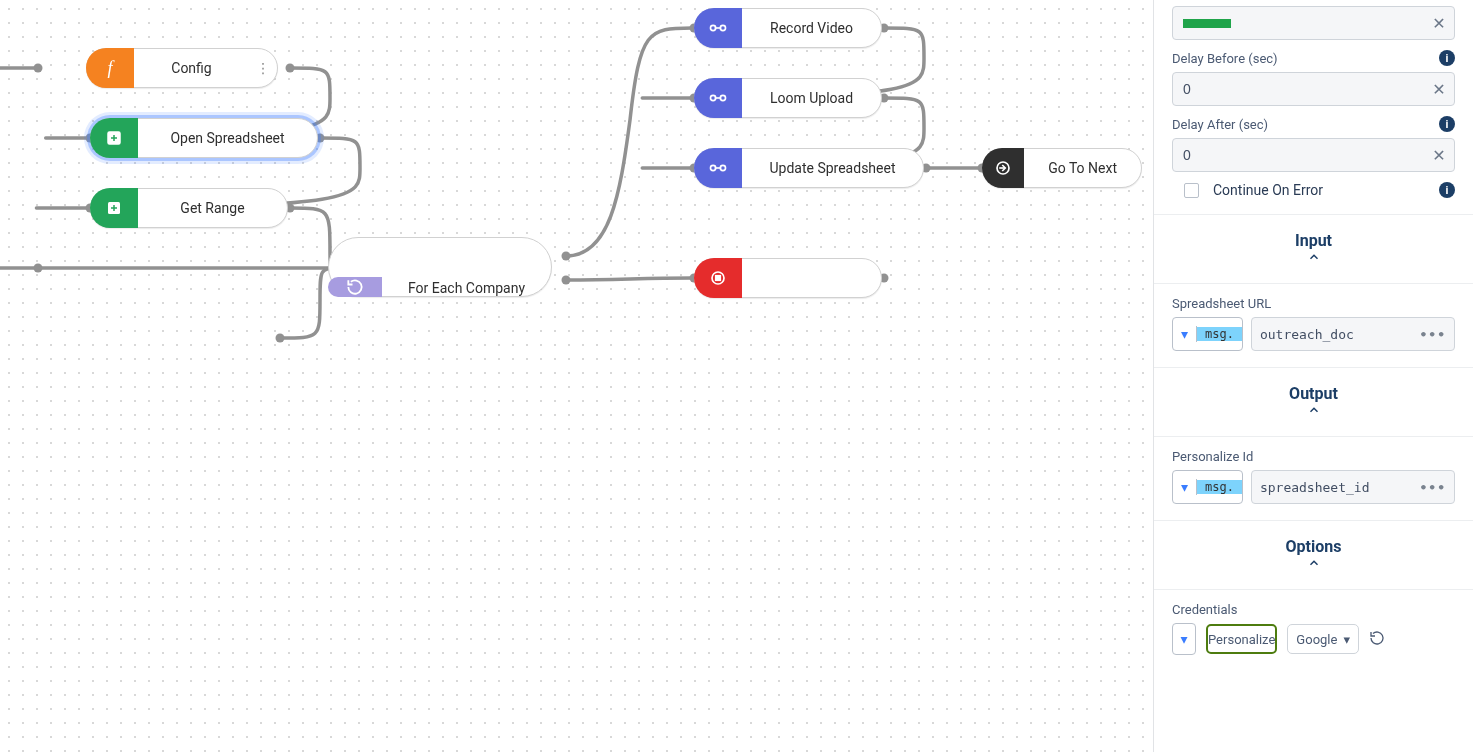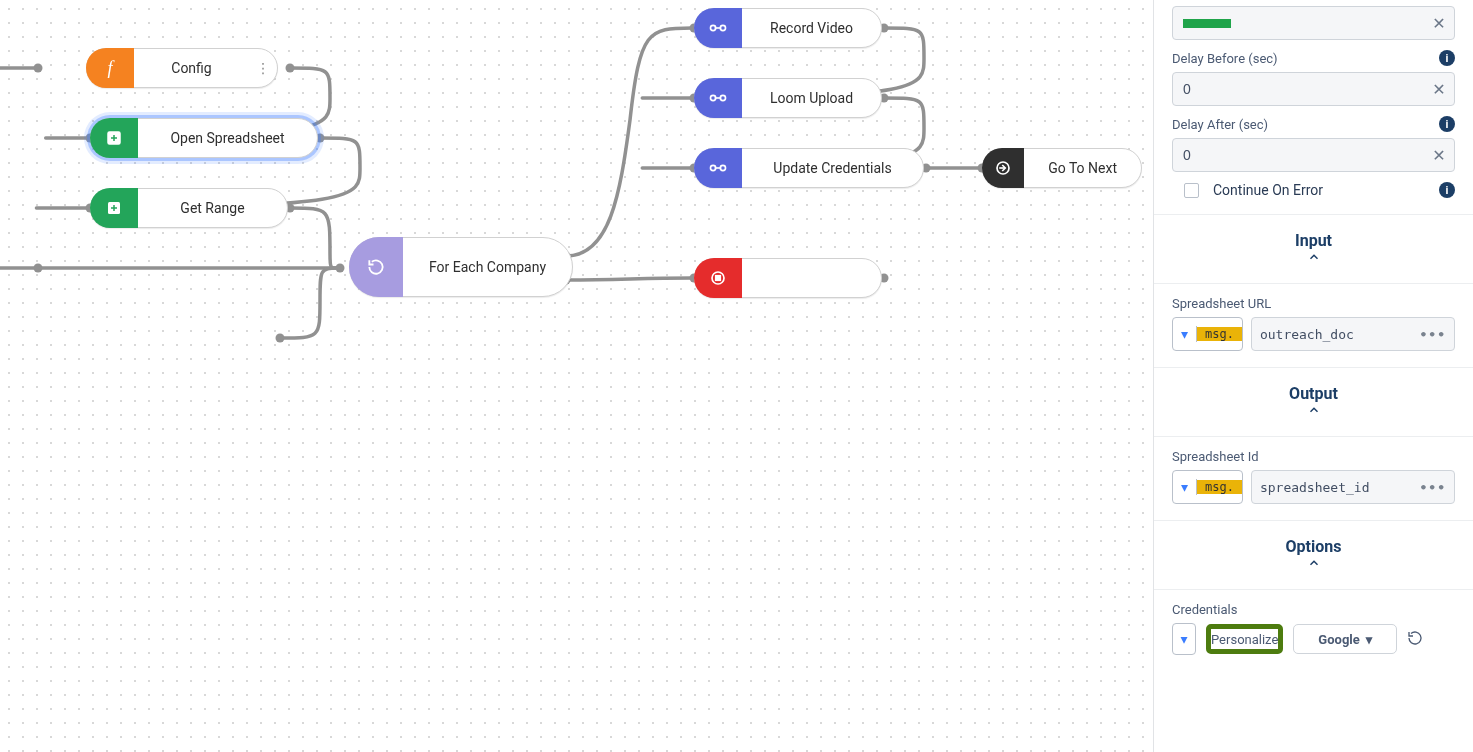--- a/index.html
+++ b/index.html
@@ -80,28 +80,28 @@
   .input-row { display:flex; align-items:center; gap:0; border:1px solid #cfd4da; border-radius:4px; background:#f5f6f8; height:34px; padding:0 6px 0 10px; margin-bottom:10px; }
   .input-row input { flex:1; border:none; background:transparent; font-size:14px; color:#424e63; outline:none; }
   .clear-x { width:18px; color:#6b7788; cursor:pointer; text-align:center; font-size:16px; }
 
   .chk-row { display:flex; align-items:center; gap:10px; }
   .chk { width:15px; height:15px; border:1.5px solid #b9c0ca; border-radius:2px; }
 
   .msg-row { display:flex; align-items:stretch; gap:8px; margin-top:4px; }
   .msg-sel { display:flex; align-items:center; border:1px solid #b9c0ca; border-radius:4px; overflow:hidden; height:34px; }
   .msg-sel .dd { width:24px; display:flex; align-items:center; justify-content:center; color:#3a7dff; border-right:1px solid #b9c0ca; }
-  .msg-sel .tag { padding:0 8px; background:#eab308; display:flex; align-items:center; font-family: Menlo, monospace; font-size:12px; color:#333; }
+  .msg-sel .tag { padding:0 8px; background:#7dd3fc; display:flex; align-items:center; font-family: Menlo, monospace; font-size:12px; color:#333; }
   .msg-val { flex:1; display:flex; align-items:center; border:1px solid #cfd4da; border-radius:4px; background:#f5f6f8; height:34px; padding:0 8px; font-family: Menlo, monospace; font-size:13px; color:#424e63; justify-content:space-between; gap:6px; }
   .dots { color:#7a838f; font-weight:bold; letter-spacing:1px; cursor:pointer; }
 
   .cred-row { display:flex; align-items:center; gap:10px; margin-top:6px; }
   .dd-only { width:24px; height:32px; border:1px solid #b9c0ca; border-radius:4px; display:flex; align-items:center; justify-content:center; color:#3a7dff; }
-  .pill { height:30px; padding:0 0; border:5px solid #4d7c0f; border-radius:5px; display:flex; align-items:center; font-size:13px; color:#4b5a73; overflow:hidden; max-width:78px; }
-  .sel-google { height:30px; padding:0 24px; border:1px solid #cfd4da; border-radius:5px; display:flex; align-items:center; gap:6px; font-size:13px; color:#4b5a73;font-weight:bold; }
+  .pill { height:30px; padding:0 0; border:2px solid #4d7c0f; border-radius:5px; display:flex; align-items:center; font-size:13px; color:#4b5a73; overflow:hidden; max-width:78px; }
+  .sel-google { height:30px; padding:0 8px; border:1px solid #cfd4da; border-radius:5px; display:flex; align-items:center; gap:6px; font-size:13px; color:#4b5a73; }
   .refresh { color:#4b5a73; cursor:pointer; }
 
   .greenbar { width:48px; height:9px; background:#1fa44a; }
 </style>
 </head>
 <body>
 
 <div class="canvas">
 
   <svg class="wires">
@@ -174,21 +174,21 @@
     <div class="cap green">
       <svg width="18" height="18" viewBox="0 0 24 24">
           <rect x="4" y="4" width="16" height="16" rx="2" fill="#fff"></rect>
           <line x1="12" y1="8" x2="12" y2="16" stroke="#23a55a" stroke-width="2"></line>
           <line x1="8" y1="12" x2="16" y2="12" stroke="#23a55a" stroke-width="2"></line>
         </svg>
     </div>
     <div class="lbl">Get Range</div>
   </div>
 
-  <div class="node" style="left:349px; top:237px; width:224px; height:60px; border-radius:30px;">
+  <div class="node" style="left:328px; top:237px; width:224px; height:60px; border-radius:30px;align-items:flex-end;">
     <div class="cap purple" style="width:54px; border-radius:30px 0 0 30px;">
       <svg width="20" height="20" viewBox="0 0 24 24" fill="none" stroke="#fff" stroke-width="2.2">
           <path d="M4 12a8 8 0 1 0 3-6.2"></path>
           <polyline points="4 4 4 9 9 9"></polyline>
         </svg>
     </div>
     <div class="lbl">For Each Company</div>
   </div>
 
 
@@ -215,21 +215,21 @@
   </div>
 
   <div class="node" style="left:694px; top:148px; width:230px;">
     <div class="cap blue">
       <svg width="18" height="10" viewBox="0 0 22 10">
           <circle cx="5" cy="5" r="3.2" fill="none" stroke="#fff" stroke-width="2"></circle>
           <circle cx="17" cy="5" r="3.2" fill="none" stroke="#fff" stroke-width="2"></circle>
           <line x1="7" y1="5" x2="15" y2="5" stroke="#fff" stroke-width="2"></line>
         </svg>
     </div>
-    <div class="lbl">Update Credentials</div>
+    <div class="lbl">Update Spreadsheet</div>
   </div>
 
   <div class="node" style="left:982px; top:148px; width:160px;">
     <div class="cap dark">
       <svg width="18" height="18" viewBox="0 0 24 24" fill="none" stroke="#fff" stroke-width="2.2">
           <circle cx="12" cy="12" r="8"></circle>
           <polyline points="11 8 15 12 11 16"></polyline>
           <line x1="7" y1="12" x2="15" y2="12"></line>
         </svg>
     </div>
@@ -310,21 +310,21 @@
   <div class="pheader">
     <h3>Output</h3>
     <span class="chev">
       <svg width="14" height="14" viewBox="0 0 24 24" fill="none" stroke="currentColor" stroke-width="2.5">
           <polyline points="6 15 12 9 18 15"></polyline>
         </svg>
     </span>
   </div>
   <div class="psec">
     <div class="field-lbl">
-        <span>Spreadsheet Id</span>
+        <span>Personalize Id</span>
       </div>
     <div class="msg-row">
       <div class="msg-sel">
         <span class="dd">▾</span>
         <span class="tag">msg.</span>
       </div>
       <div class="msg-val">
         <span>spreadsheet_id</span>
         <span class="dots">•••</span>
       </div>

